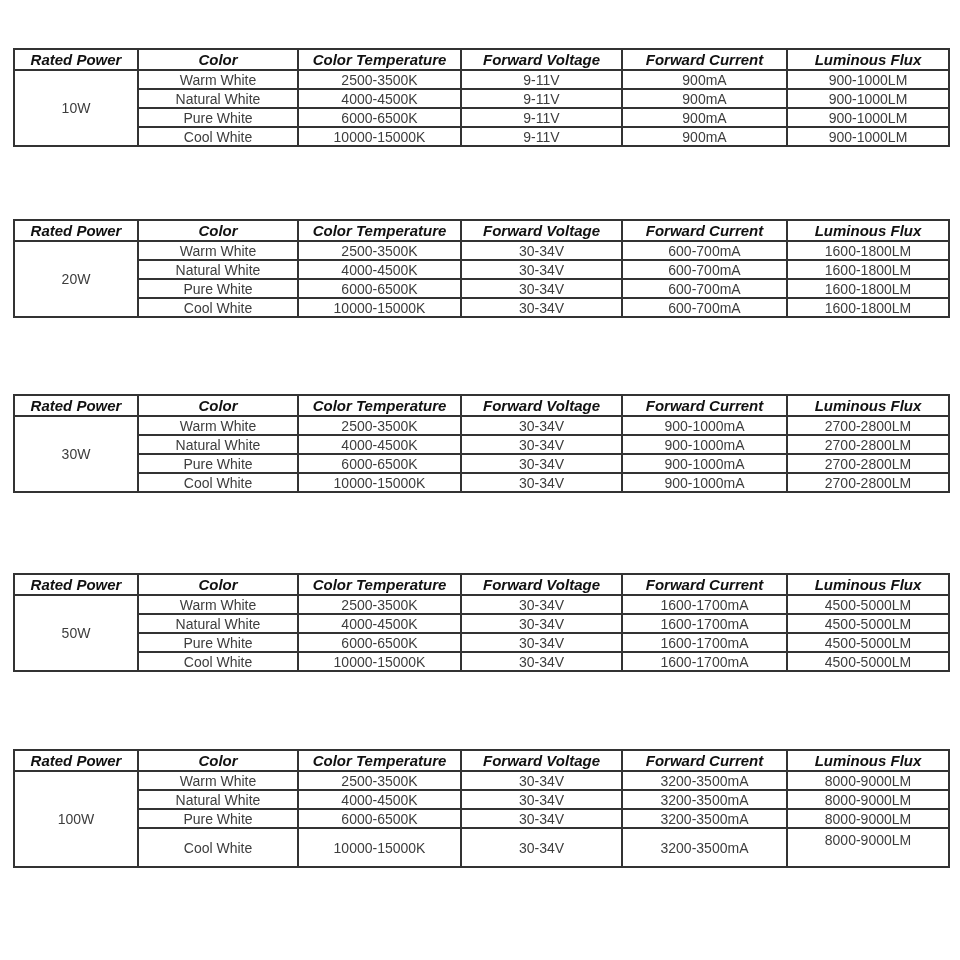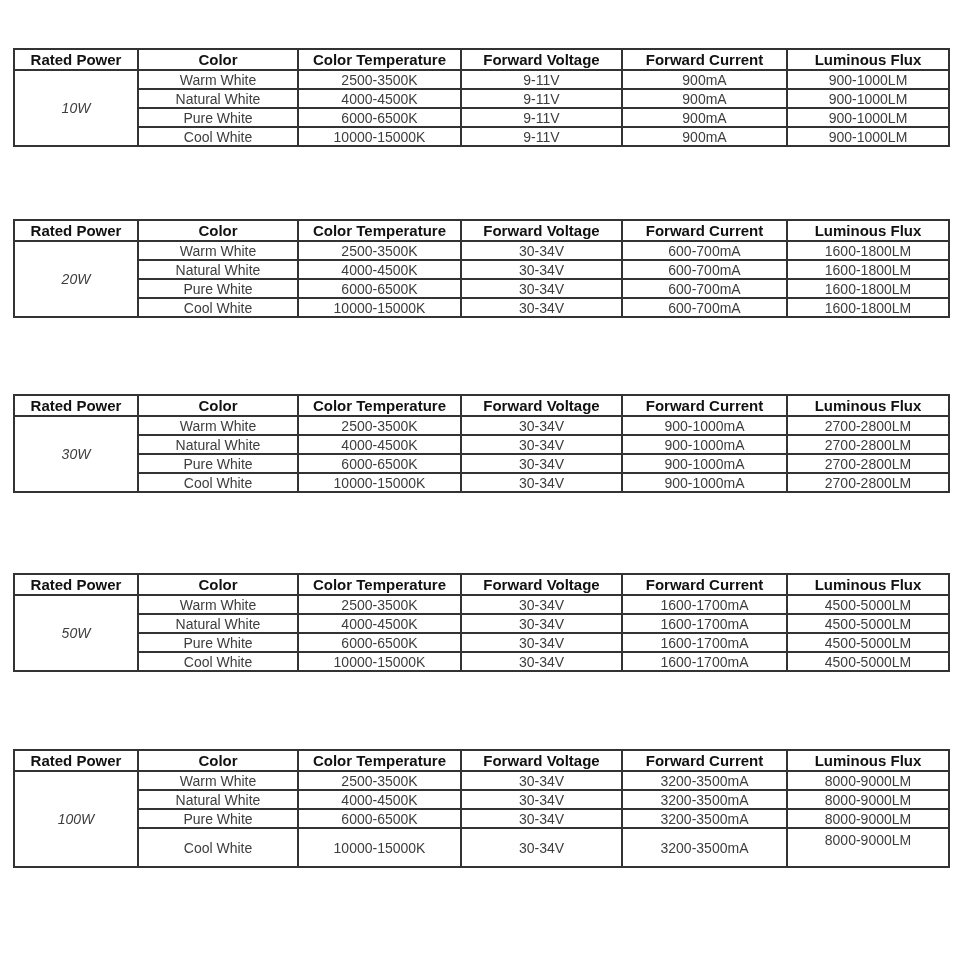--- a/index.html
+++ b/index.html
@@ -27,31 +27,31 @@
     text-align: center;
     overflow: hidden;
     white-space: nowrap;
   }
   table.spec-table th {
     font-size: 15px;
     font-weight: bold;
     color: var(--header-text-color, #111111);
     height: 19px;
     padding: 0 2px;
+    font-style: italic;
   }
   table.spec-table td {
     font-size: 14px;
     color: var(--cell-text-color, #3d3d3d);
     height: 17px;
     padding: 0 2px;
     vertical-align: middle;
   }
   td.rated-power {
     vertical-align: middle;
-    font-style: italic;
   }
   
   .tables-wrap table.spec-table:nth-of-type(1) { margin-bottom: 72px; }
   .tables-wrap table.spec-table:nth-of-type(2) { margin-bottom: 76px; }
   .tables-wrap table.spec-table:nth-of-type(3) { margin-bottom: 80px; }
   .tables-wrap table.spec-table:nth-of-type(4) { margin-bottom: 77px; }
   
   .tables-wrap table.spec-table:nth-of-type(5) tbody tr:nth-child(4) td { height: 34px; }
   .tables-wrap table.spec-table:nth-of-type(5) tbody tr:nth-child(4) td[data-name="luminous-flux-cell"] {
     vertical-align: top;

